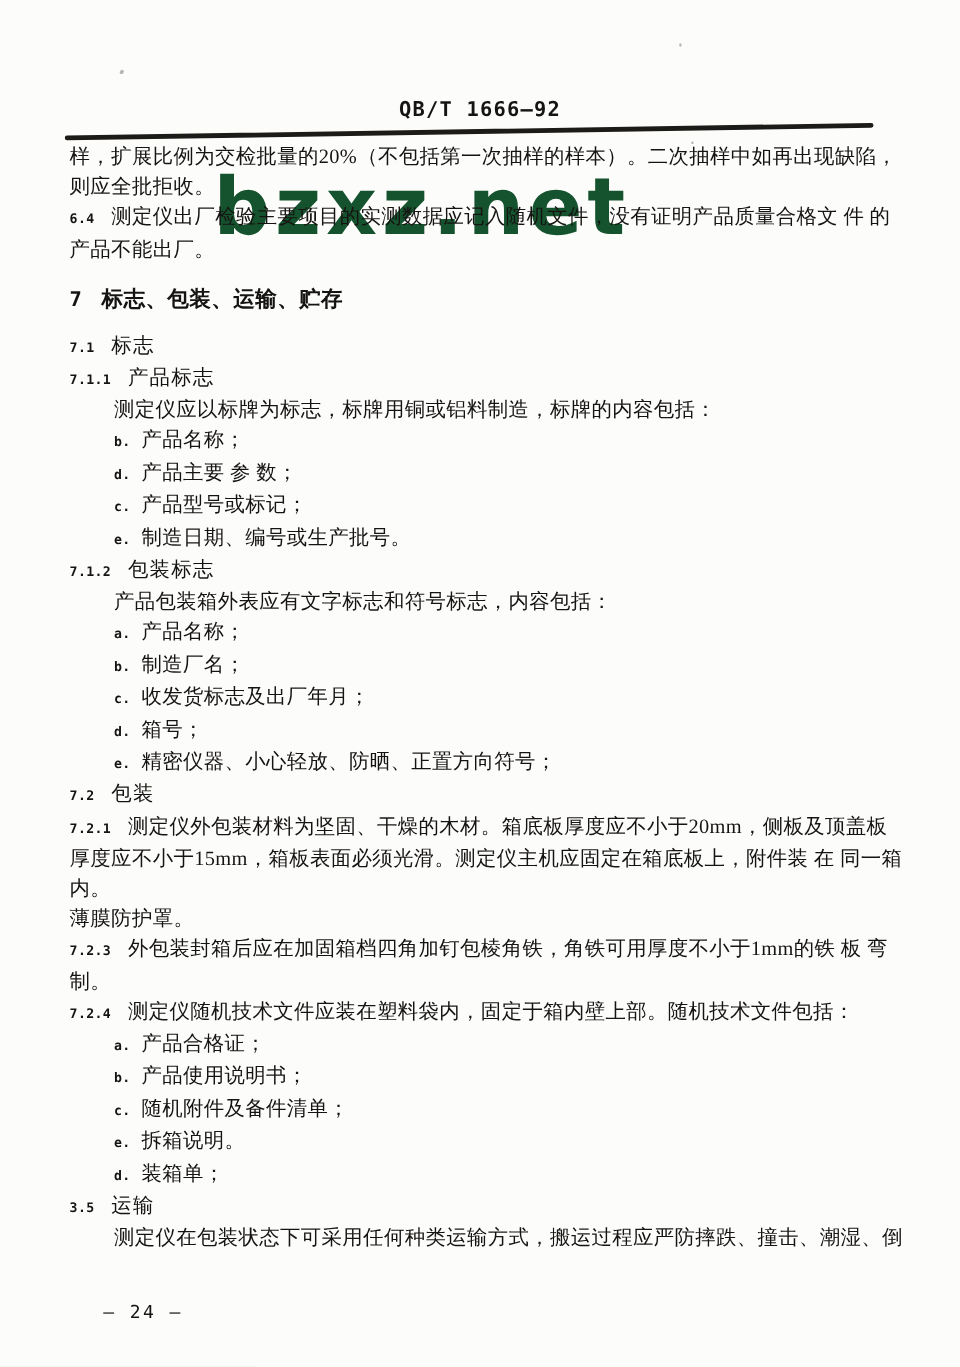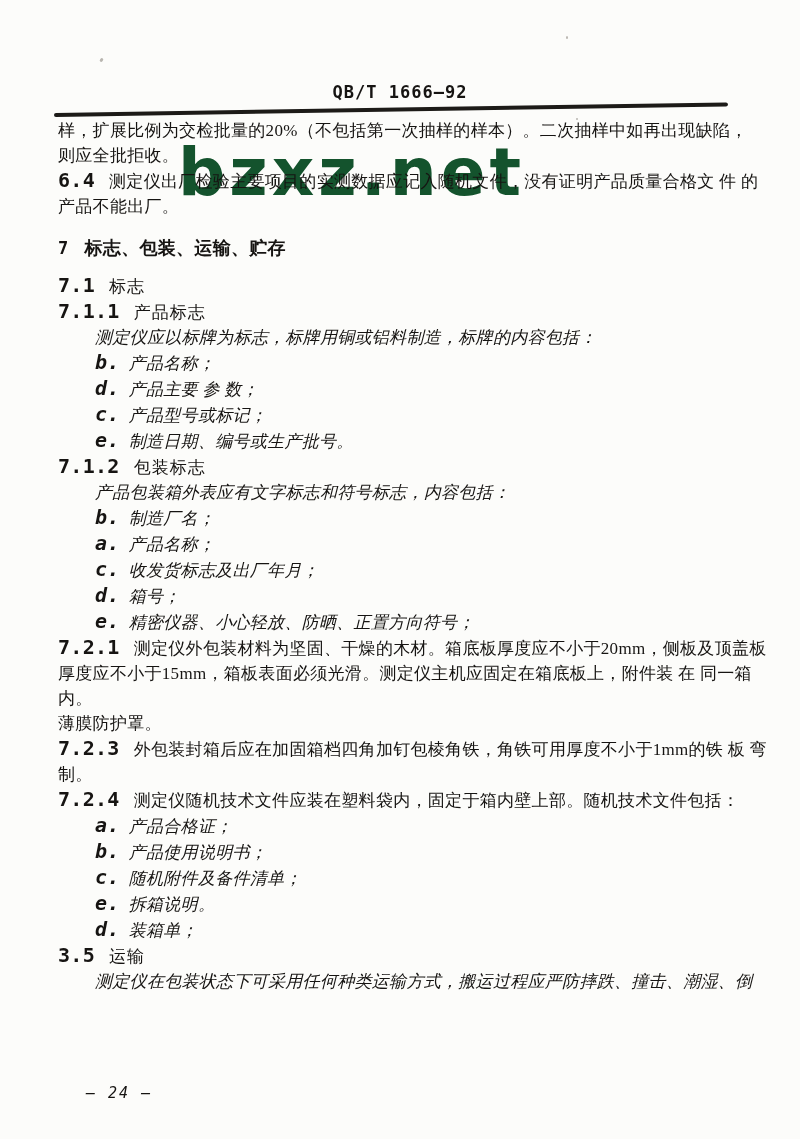--- a/index.html
+++ b/index.html
@@ -38,37 +38,36 @@
   .content {
     position:absolute; left:58px; top:118px; width:700px;
     z-index:1;
   }
   .line {
     font-size:17px; line-height:25px; letter-spacing:0.3px;
     white-space:nowrap;
   }
   .line .num {
     font-family:"DejaVu Sans Mono",monospace;
-    font-weight:bold; font-size:20px;
+    font-weight:bold; font-size:11px;
   }
   .line.h1 {
     font-weight:bold; font-size:18px; line-height:26px;
     margin-top:16px; margin-bottom:12px;
   }
   .line.h1 .num { font-size:17px; margin-right:16px; }
   .line.sub .num, .line.nbody .num { margin-right:14px; }
-  .line.indent, .line.list { padding-left:37px;font-style:italic; }
+  .line.indent, .line.list { padding-left:37px; }
   .line.list .num { margin-right:9px; }
   .line.sub .txt { letter-spacing:1px;text-align:right; }
   .footer {
     position:absolute; left:86px; top:1084px;
     font-family:"DejaVu Sans Mono",monospace;
     font-size:15px; letter-spacing:2px;
     z-index:1;
-    font-style:italic;
   }
   
   .speck { position:absolute; background:#b9b6b0; border-radius:50%; z-index:0; }
   .s1 { left:100px; top:58px;  width:3px; height:4px; transform:rotate(40deg); }
   .s2 { left:566px; top:36px;  width:2px; height:3px; }
   .s3 { left:576px; top:118px; width:2px; height:2px; }
 </style>
 </head>
 <body>
 
@@ -84,25 +83,26 @@
       <div class="line h1"><span class="num">7</span><span class="txt">标志、包装、运输、贮存</span></div>
       <div class="line sub"><span class="num">7.1</span><span class="txt">标志</span></div>
       <div class="line sub"><span class="num">7.1.1</span><span class="txt">产品标志</span></div>
       <div class="line indent"><span class="txt">测定仪应以标牌为标志，标牌用铜或铝料制造，标牌的内容包括：</span></div>
       <div class="line list"><span class="num">b.</span><span class="txt">产品名称；</span></div>
       <div class="line list"><span class="num">d.</span><span class="txt">产品主要 参 数；</span></div>
       <div class="line list"><span class="num">c.</span><span class="txt">产品型号或标记；</span></div>
       <div class="line list"><span class="num">e.</span><span class="txt">制造日期、编号或生产批号。</span></div>
       <div class="line sub"><span class="num">7.1.2</span><span class="txt">包装标志</span></div>
       <div class="line indent"><span class="txt">产品包装箱外表应有文字标志和符号标志，内容包括：</span></div>
+      <div class="line list"><span class="num">a.</span><span class="txt">产品名称；</span></div>
       <div class="line list"><span class="num">b.</span><span class="txt">制造厂名；</span></div>
-      <div class="line list"><span class="num">a.</span><span class="txt">产品名称；</span></div>
       <div class="line list"><span class="num">c.</span><span class="txt">收发货标志及出厂年月；</span></div>
       <div class="line list"><span class="num">d.</span><span class="txt">箱号；</span></div>
       <div class="line list"><span class="num">e.</span><span class="txt">精密仪器、小心轻放、防晒、正置方向符号；</span></div>
+      <div class="line sub"><span class="num">7.2</span><span class="txt">包装</span></div>
       <div class="line nbody"><span class="num">7.2.1</span><span class="txt">测定仪外包装材料为坚固、干燥的木材。箱底板厚度应不小于20mm，侧板及顶盖板</span></div>
       <div class="line body"><span class="txt">厚度应不小于15mm，箱板表面必须光滑。测定仪主机应固定在箱底板上，附件装 在 同一箱</span></div>
       <div class="line body"><span class="txt">内。</span></div>
       <div class="line body"><span class="txt">薄膜防护罩。</span></div>
       <div class="line nbody"><span class="num">7.2.3</span><span class="txt">外包装封箱后应在加固箱档四角加钉包棱角铁，角铁可用厚度不小于1mm的铁 板 弯</span></div>
       <div class="line body"><span class="txt">制。</span></div>
       <div class="line nbody"><span class="num">7.2.4</span><span class="txt">测定仪随机技术文件应装在塑料袋内，固定于箱内壁上部。随机技术文件包括：</span></div>
       <div class="line list"><span class="num">a.</span><span class="txt">产品合格证；</span></div>
       <div class="line list"><span class="num">b.</span><span class="txt">产品使用说明书；</span></div>
       <div class="line list"><span class="num">c.</span><span class="txt">随机附件及备件清单；</span></div>

